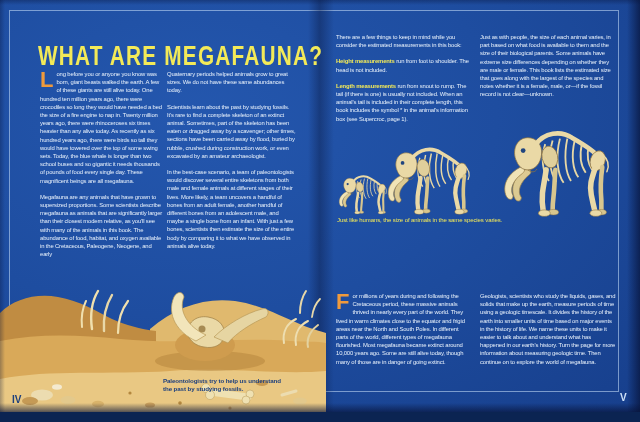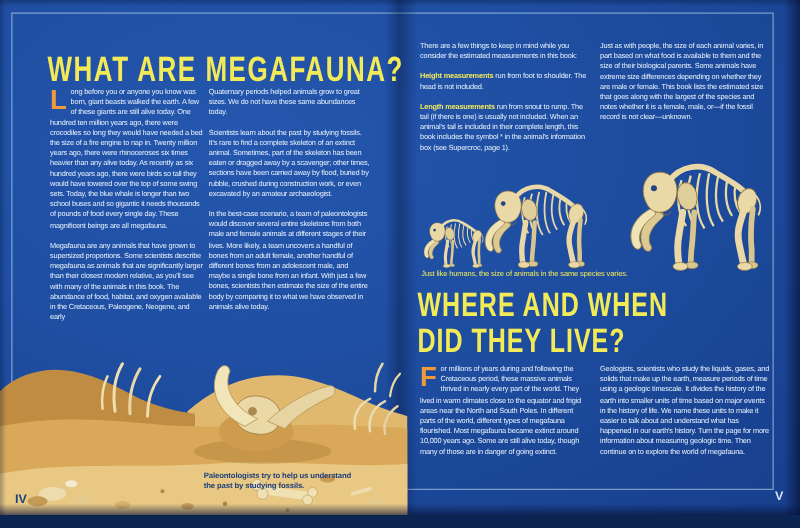--- a/index.html
+++ b/index.html
@@ -164,24 +164,20 @@
         <path d="M101,44 C97,56 95,62 97,72 C99,82 100,86 101,90" stroke="#ead9a6" stroke-width="6" fill="none" stroke-linecap="round"></path>
         <ellipse cx="102" cy="92" rx="6.5" ry="3.5" fill="#ead9a6" stroke="#8c7340" stroke-width="0.6"></ellipse>
       </g>
     </defs>
     <use href="#mammoth" transform="translate(2,48) scale(0.42)"></use>
     <use href="#mammoth" transform="translate(50,19.6) scale(0.72)"></use>
     <use href="#mammoth" transform="translate(166,2.5) scale(0.92)"></use>
   </svg>
   <div class="skel-caption">Just like humans, the size of animals in the same species varies.</div>
 
-  <div class="heading2">
-    <div>WHERE AND WHEN</div>
-    <div>DID THEY LIVE?</div>
-  </div>
 
   <div class="col rp-w1">
     <p><span class="dropcap">F</span><span>or millions of years during and following the Cretaceous period, these massive animals thrived in nearly every part of the world. They lived in warm climates close to the equator and frigid areas near the North and South Poles. In different parts of the world, different types of megafauna flourished. Most megafauna became extinct around 10,000 years ago. Some are still alive today, though many of those are in danger of going extinct.</span></p>
   </div>
 
   <div class="col rp-w2">
     <p>Geologists, scientists who study the liquids, gases, and solids that make up the earth, measure periods of time using a geologic timescale. It divides the history of the earth into smaller units of time based on major events in the history of life. We name these units to make it easier to talk about and understand what has happened in our earth's history. Turn the page for more information about measuring geologic time. Then continue on to explore the world of megafauna.</p>
   </div>
 
   <div class="pagenum pn-right">V</div>

